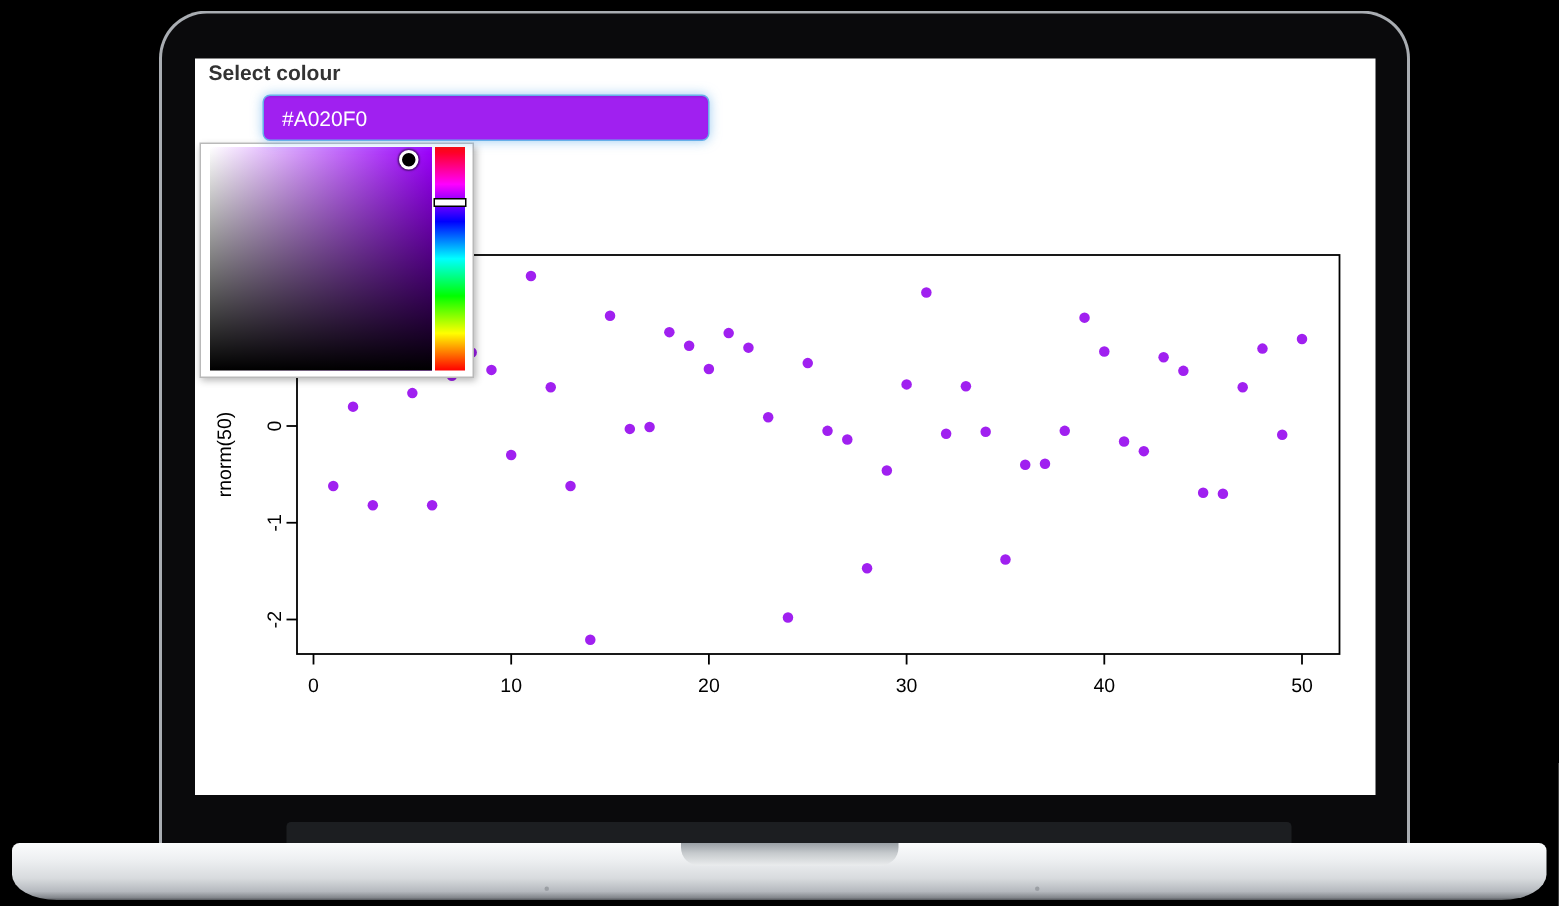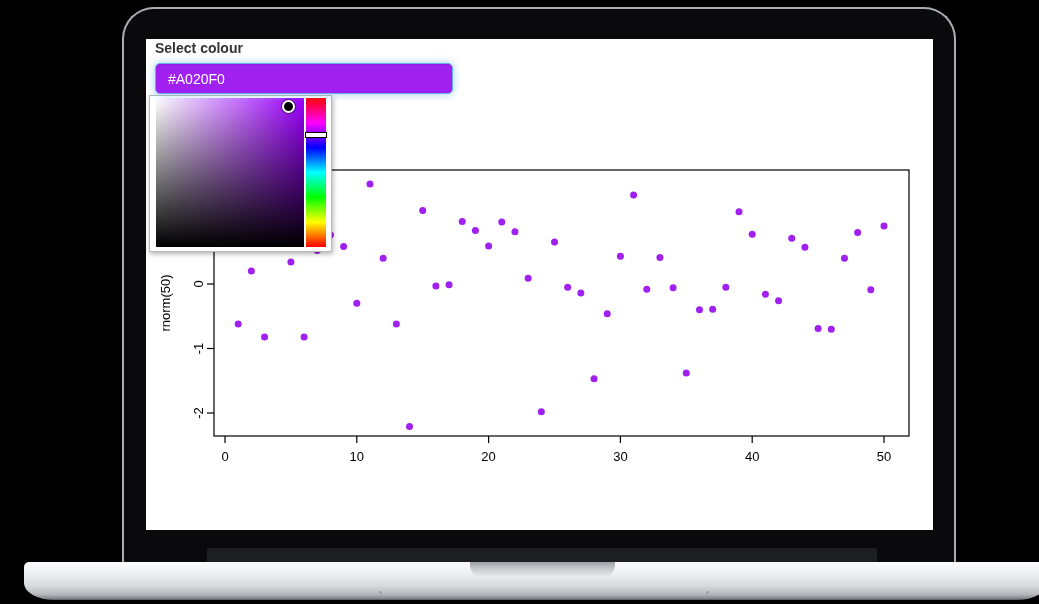--- a/index.html
+++ b/index.html
@@ -1,17 +1,17 @@
 <!DOCTYPE html>
 <html><head>
 <meta charset="utf-8">
 <style>
   html,body{margin:0;padding:0;background:#000;width:1039px;height:604px;overflow:hidden;
     font-family:"Liberation Sans",sans-serif;}
-  .laptop{position:absolute;left:16px;top:0;width:900px;height:604px;}
+  .laptop{position:absolute;left:0;top:0;width:900px;height:604px;}
   .lid{position:absolute;left:106px;top:7px;width:834px;height:555px;box-sizing:border-box;
     background:#0a0a0c;border:2px solid #a9adb2;border-bottom:none;
     border-radius:32px 32px 0 0;}
   .screen{position:absolute;left:22px;top:30px;width:787px;height:491px;background:#ffffff;
     overflow:hidden;}
   .hinge{position:absolute;left:83px;top:539px;width:670px;height:14px;background:#1c1e21;
     border-radius:3px 3px 0 0;}
   .base{position:absolute;left:8px;top:562px;width:1023px;height:38px;
     background:linear-gradient(180deg,#fbfcfd 0%,#edeff1 30%,#d8dbde 62%,#b5b9be 85%,#83878c 96%,#54575b 100%);
     border-radius:5px 5px 30px 30px / 5px 5px 17px 17px;}
@@ -39,21 +39,21 @@
     border:1px solid #000;}
 </style>
 </head>
 <body>
 
 <div class="laptop">
   <div class="lid">
     <div class="screen">
       <div>
         <label class="app-label">Select colour</label>
-        <input class="colour-input" readonly="" value="#A020F0" style="background: rgb(160, 32, 240); color: rgb(255, 255, 255);">
+        <input class="colour-input" readonly="" value="#A020F0" style="background: rgb(160, 32, 240); color: rgb(255, 255, 255); margin-left: 36px;">
         <svg class="plot-svg" id="plot" width="787" height="491">
             <rect x="68" y="131" width="695" height="266" fill="none" stroke="#000" stroke-width="1.2"></rect>
             <line x1="79" y1="397" x2="79" y2="404" stroke="#000" stroke-width="1.2"></line>
             <text x="79" y="422" text-anchor="middle" font-size="13" fill="#000" font-family="&quot;Liberation Sans&quot;,sans-serif">0</text>
             <line x1="210.8" y1="397" x2="210.8" y2="404" stroke="#000" stroke-width="1.2"></line>
             <text x="210.8" y="422" text-anchor="middle" font-size="13" fill="#000" font-family="&quot;Liberation Sans&quot;,sans-serif">10</text>
             <line x1="342.6" y1="397" x2="342.6" y2="404" stroke="#000" stroke-width="1.2"></line>
             <text x="342.6" y="422" text-anchor="middle" font-size="13" fill="#000" font-family="&quot;Liberation Sans&quot;,sans-serif">20</text>
             <line x1="474.4" y1="397" x2="474.4" y2="404" stroke="#000" stroke-width="1.2"></line>
             <text x="474.4" y="422" text-anchor="middle" font-size="13" fill="#000" font-family="&quot;Liberation Sans&quot;,sans-serif">30</text>

